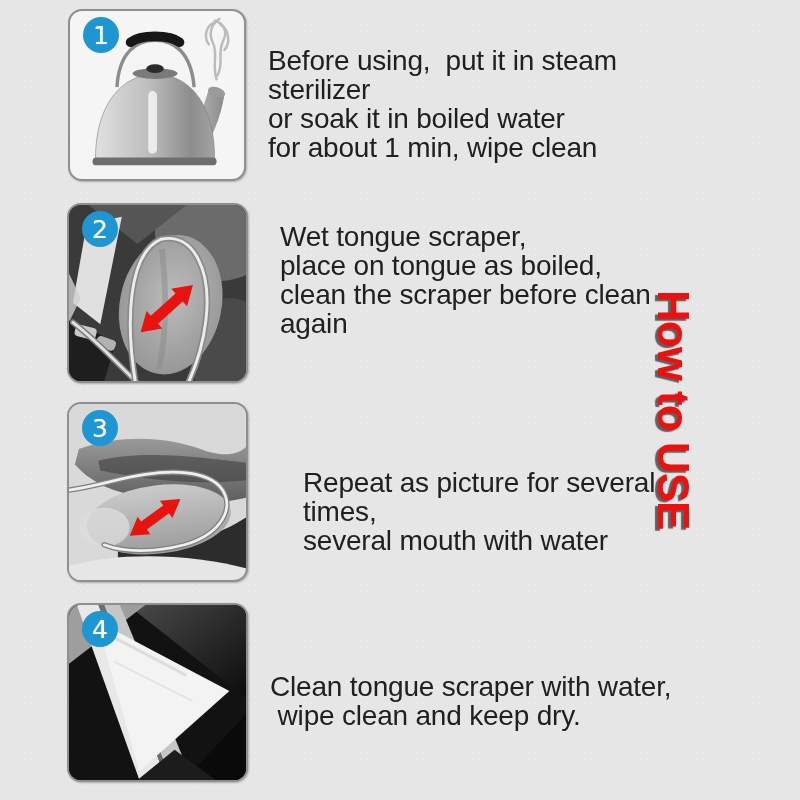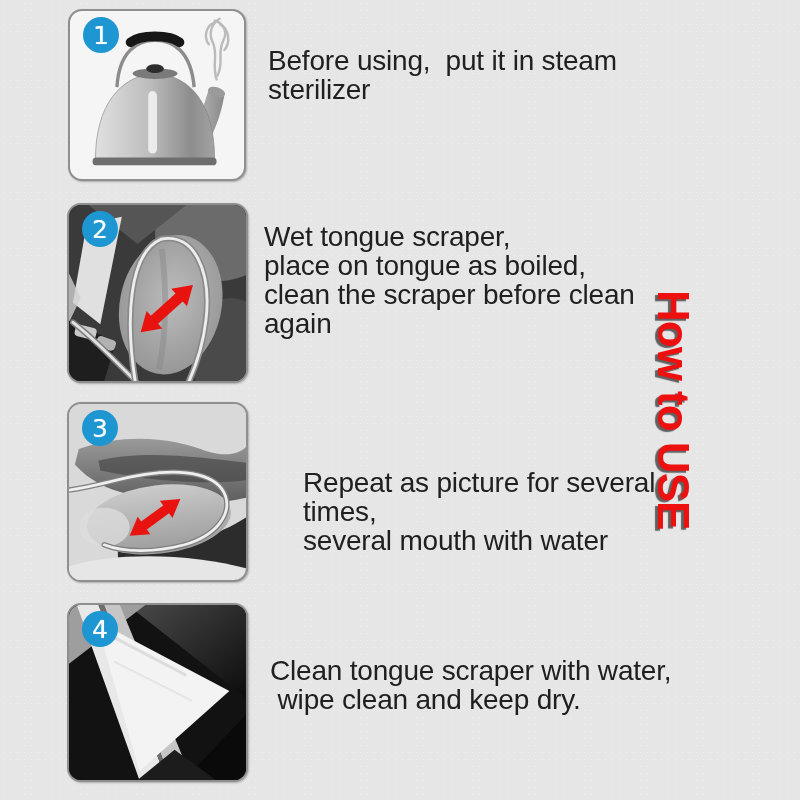--- a/index.html
+++ b/index.html
@@ -49,23 +49,23 @@
   }
   .step-text .line{
     white-space:pre-wrap;
     line-height:29px;
   }
   #fig1{left:68px;top:9px;width:178px;height:172px;}
   #fig2{left:67px;top:203px;width:181px;height:180px;background:#2f2f2f;}
   #fig3{left:67px;top:402px;width:181px;height:180px;background:#d6d6d6;}
   #fig4{left:67px;top:603px;width:181px;height:179px;background:#101010;}
   #text1{left:268px;top:46px;}
-  #text2{left:264px;top:222px;}
+  #text2{left:280px;top:222px;}
   #text3{left:268px;top:468px;margin-left:35px;}
-  #text4{left:270px;top:656px;}
+  #text4{left:270px;top:672px;}
   .vertical-title{
     position:absolute;
     left:698px;top:290px;
     width:262px;height:48px;
     transform:rotate(90deg);
     transform-origin:top left;
     font-size:44px;
     font-weight:bold;
     letter-spacing:-1px;
     color:var(--accent-red);
@@ -109,20 +109,22 @@
     <rect x="80" y="82" width="9" height="64" rx="4.5" fill="#f4f4f4" opacity="0.85"></rect>
     <ellipse cx="87" cy="64" rx="23" ry="5.5" fill="#7a7a7a"></ellipse>
     <ellipse cx="87" cy="59" rx="9" ry="4.5" fill="#2c2c2c"></ellipse>
   </svg>
   <div class="badge">
     <span>1</span>
   </div>
 </div>
 <div class="step-text" id="text1">
   <div class="line">Before using,  put it in steam sterilizer</div>
+  <div class="line">or soak it in boiled water</div>
+  <div class="line">for about 1 min, wipe clean</div>
 </div>
 
 <div class="figure" id="fig2">
   <svg viewBox="0 0 181 180">
     <defs>
       <radialGradient id="tongue2" cx="0.5" cy="0.45" r="0.75">
         <stop offset="0" stop-color="#bcbcbc"></stop>
         <stop offset="0.7" stop-color="#999999"></stop>
         <stop offset="1" stop-color="#7a7a7a"></stop>
       </radialGradient>

